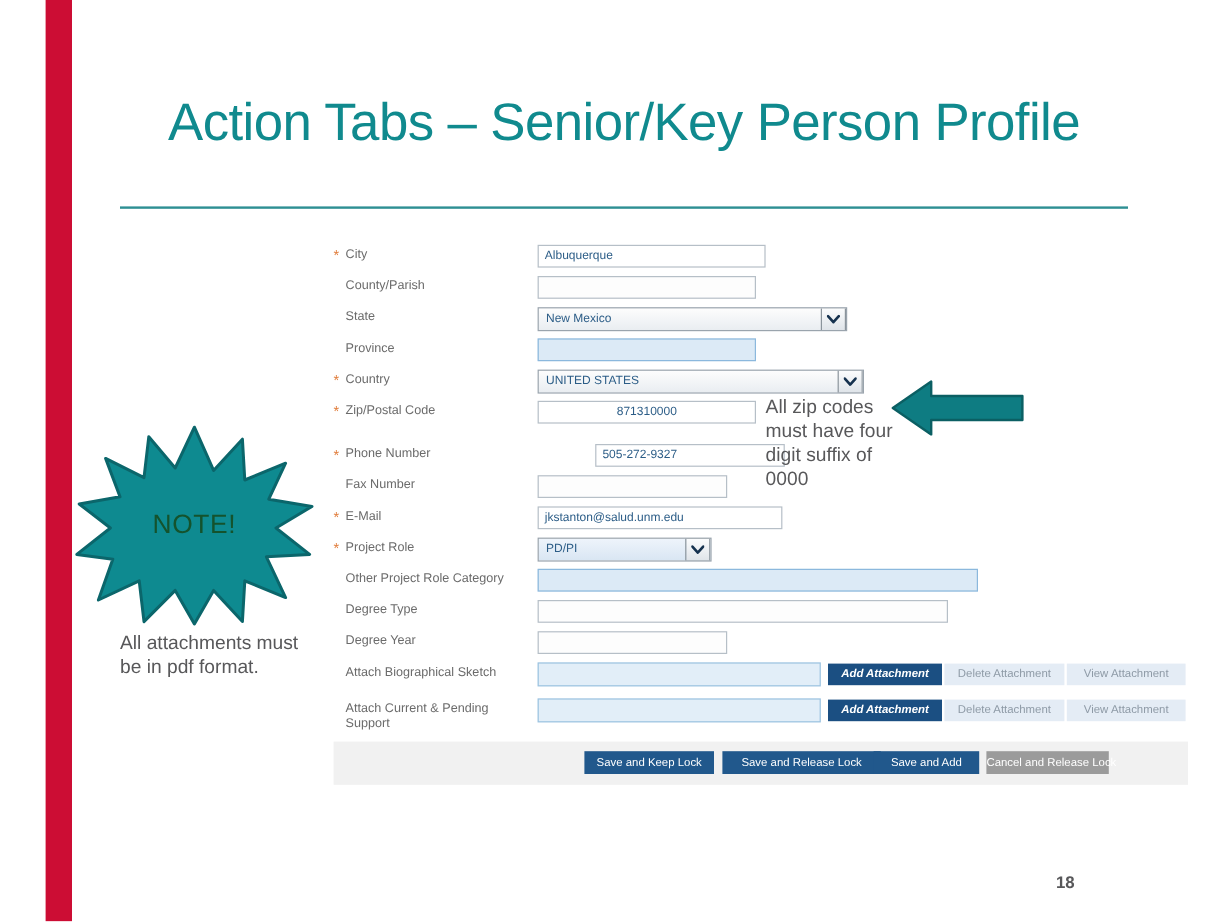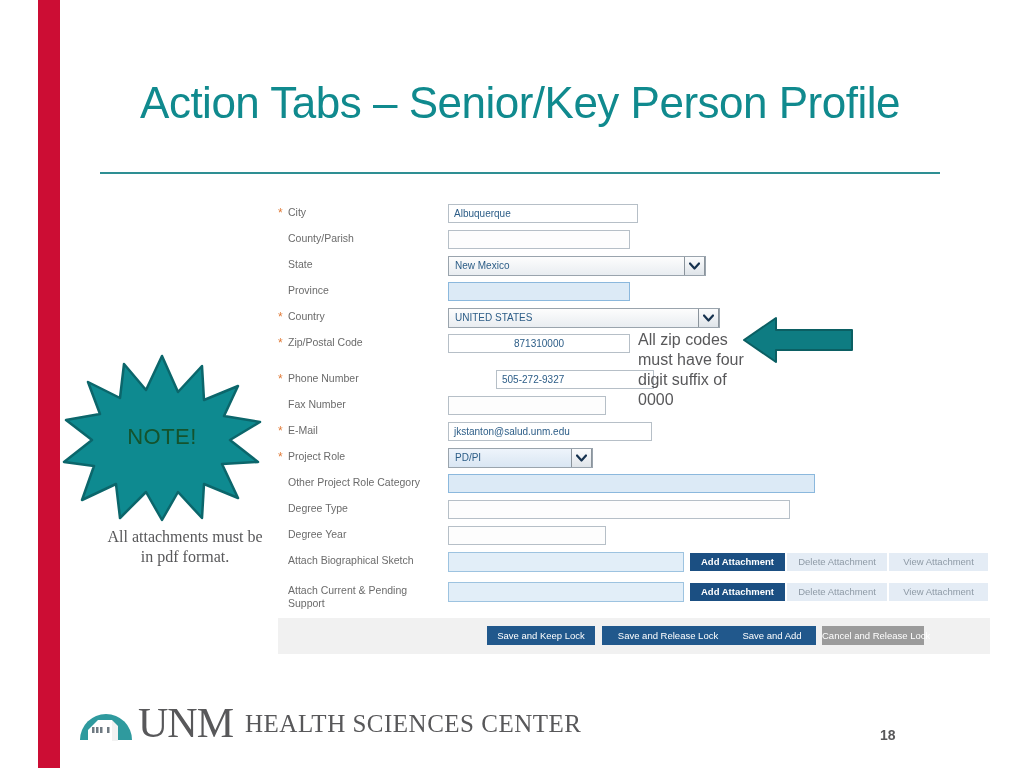--- a/index.html
+++ b/index.html
@@ -152,20 +152,21 @@
     font-family: "Liberation Sans", sans-serif;
     font-size: 9.5px;
     line-height: 18px;
     text-align: center;
     white-space: nowrap;
   }
   .abtn.primary {
     background: #1b4f82;
     color: #ffffff;
     font-weight: bold;
+    font-style: italic;
   }
   .abtn.disabled {
     background: #e4ecf5;
     color: #8e9aa6;
   }
 
   
   .footer-bar {
     position: absolute;
     left: 278px;
@@ -228,23 +229,23 @@
     font-family: "Liberation Sans", sans-serif;
     font-size: 22px;
     letter-spacing: 0.5px;
     pointer-events: none;
   }
   .note-caption {
     position: absolute;
     left: 100px;
     top: 527px;
     width: 170px;
-    text-align: center;
+    text-align: left;
     color: #58585a;
-    font-family: Liberation Serif, serif;
+    font-family: Liberation Sans, sans-serif;
     font-size: 16px;
     line-height: 20px;
   }
 
   
   .logo {
     position: absolute;
     left: 78px;
     top: 698px;
     height: 50px;
@@ -394,31 +395,15 @@
   </div>
 
   <div class="burst">
     <svg width="200" height="170" viewBox="0 0 200 170">
       <polygon points="100,4 116,40 140,14 142,48 176,34 162,64 198,70 168,88 196,110 160,112 176,146 142,132 140,166 116,140 100,168 84,140 58,166 54,132 20,148 32,114 2,110 30,88 4,68 38,62 26,30 58,46 62,12 84,38" fill="#0e8a90" stroke="#0b666b" stroke-width="2.5" stroke-linejoin="round"></polygon>
     </svg>
   </div>
   <div class="burst-label">NOTE!</div>
   <div class="note-caption">All attachments must be in pdf format.</div>
 
-  <div class="logo">
-    <div class="logo-mark">
-      <svg width="56" height="46" viewBox="0 0 56 46">
-        <path d="M2 40 A26 26 0 0 1 54 40 Z" fill="#2f9a9e"></path>
-        <path d="M10 44 L10 30 L20 20 L34 20 L34 44 Z" fill="#ffffff"></path>
-        <path d="M34 20 L40 26 L40 44 L34 44 Z" fill="#f2f2f2"></path>
-        <rect x="14" y="27" width="2.5" height="6" fill="#6f7a82"></rect>
-        <rect x="18" y="27" width="2.5" height="6" fill="#6f7a82"></rect>
-        <rect x="22" y="27" width="2.5" height="6" fill="#6f7a82"></rect>
-        <rect x="29" y="27" width="2.5" height="6" fill="#6f7a82"></rect>
-        <path d="M2 41 L54 41 L48 45 L6 45 Z" fill="#ffffff"></path>
-      </svg>
-    </div>
-    <div class="logo-unm">UNM</div>
-    <div class="logo-hsc">HEALTH SCIENCES CENTER</div>
-  </div>
 
   <div class="slide-num">18</div>
 </div>
 
 </body></html>

